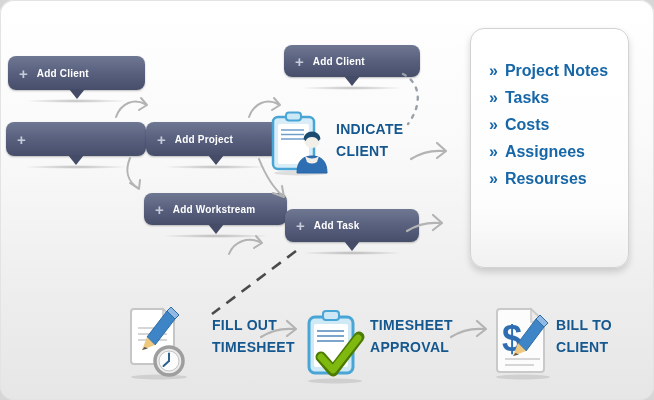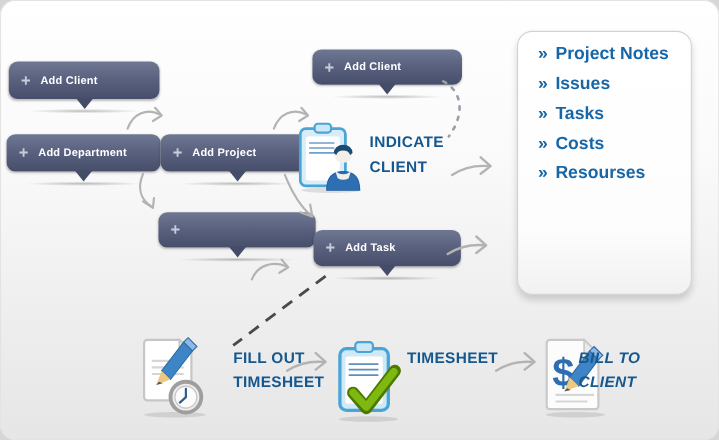--- a/index.html
+++ b/index.html
@@ -21,56 +21,56 @@
   .btn-proj{left:146px;top:122px;width:117px;height:34px;}
   .btn-work{left:144px;top:193px;width:121px;height:32px;}
   .btn-client{left:284px;top:45px;width:114px;height:32px;}
   .btn-task{left:285px;top:209px;width:112px;height:33px;}
   
   .mlabel{position:absolute;color:#15578f;font-size:14px;font-weight:bold;line-height:22px;letter-spacing:.3px;}
   .mlabel span{display:block;}
   .lbl-indicate{left:336px;top:118px;}
   .lbl-fill{left:212px;top:314px;}
   .lbl-approve{left:370px;top:314px;}
-  .lbl-bill{left:526px;top:314px;font-style:italic;}
+  .lbl-bill{left:556px;top:314px;}
   
   .panel{position:absolute;left:470px;top:28px;width:157px;height:238px;border-radius:14px;
          background:linear-gradient(180deg,#ffffff 0%,#fdfdfd 75%,#f1f1f1 100%);
          border:1px solid #d2d2d2;box-shadow:0 4px 7px rgba(0,0,0,.16);}
-  .panel ul{margin:7px 0 0 18px;padding:0;}
+  .panel ul{margin:28px 0 0 18px;padding:0;}
   .panel li{list-style:none;color:#1767a8;font-size:16px;font-weight:bold;line-height:27px;cursor:pointer;}
   .panel li .bullet{margin-right:7px;}
   
   .abs{position:absolute;}
 </style>
 </head>
 <body>
 
 <div class="stage">
 
   <div class="bubble btn-emp">
     <span class="plus">+</span>
     <span class="blabel">Add Client</span>
     <span class="tail"></span>
     <span class="bshadow"></span>
   </div>
   <div class="bubble btn-dept">
     <span class="plus">+</span>
-    <span class="blabel">Add Department</span>
     <span class="tail"></span>
     <span class="bshadow"></span>
   </div>
   <div class="bubble btn-proj">
     <span class="plus">+</span>
     <span class="blabel">Add Project</span>
     <span class="tail"></span>
     <span class="bshadow"></span>
   </div>
   <div class="bubble btn-work">
     <span class="plus">+</span>
+    <span class="blabel">Add Workstream</span>
     <span class="tail"></span>
     <span class="bshadow"></span>
   </div>
   <div class="bubble btn-client">
     <span class="plus">+</span>
     <span class="blabel">Add Client</span>
     <span class="tail"></span>
     <span class="bshadow"></span>
   </div>
   <div class="bubble btn-task">
@@ -96,23 +96,23 @@
     <path d="M34,47 q7,5 14,0 l-2,6 q-5,3 -10,0 z" fill="#f2efe8"></path>
   </svg>
   <div class="mlabel lbl-indicate">
     <span>INDICATE</span>
     <span>CLIENT</span>
   </div>
 
   <div class="panel">
     <ul>
       <li><span class="bullet">»</span><span>Project Notes</span></li>
-      <li><span class="bullet">»</span><span>Issues</span></li>
       <li><span class="bullet">»</span><span>Tasks</span></li>
       <li><span class="bullet">»</span><span>Costs</span></li>
+      <li><span class="bullet">»</span><span>Assignees</span></li>
       <li><span class="bullet">»</span><span>Resourses</span></li>
     </ul>
   </div>
 
   <svg class="abs" style="left:125px;top:305px;" width="68" height="76" viewBox="0 0 68 76">
     <ellipse cx="34" cy="72" rx="28" ry="2.5" fill="rgba(0,0,0,.10)"></ellipse>
     <path d="M9,4 h29 l11,11 v41 a3,3 0 0 1 -3,3 h-37 a3,3 0 0 1 -3,-3 v-49 a3,3 0 0 1 3,-3 z" fill="#ffffff" stroke="#c6c6c6" stroke-width="2"></path>
     <path d="M38,4 l11,11 h-11 z" fill="#e9e9e9" stroke="#c6c6c6" stroke-width="1.5"></path>
     <g stroke="#d6d6d6" stroke-width="2">
       <line x1="13" y1="23" x2="42" y2="23"></line>
@@ -143,20 +143,21 @@
     <g stroke="#5b8fc0" stroke-width="1.6">
       <line x1="12" y1="24" x2="39" y2="24"></line>
       <line x1="12" y1="29" x2="39" y2="29"></line>
       <line x1="12" y1="34" x2="39" y2="34"></line>
     </g>
     <path d="M16,50 L28,64 L54,30" fill="none" stroke="#4c7a00" stroke-width="11" stroke-linecap="round" stroke-linejoin="round"></path>
     <path d="M16,50 L28,63 L53,31" fill="none" stroke="#7fb80e" stroke-width="7" stroke-linecap="round" stroke-linejoin="round"></path>
   </svg>
   <div class="mlabel lbl-approve">
     <span>TIMESHEET</span>
+    <span>APPROVAL</span>
   </div>
 
   <svg class="abs" style="left:490px;top:305px;" width="66" height="76" viewBox="0 0 66 76">
     <ellipse cx="33" cy="72" rx="27" ry="2.5" fill="rgba(0,0,0,.10)"></ellipse>
     <path d="M10,4 h31 l13,13 v47 a3,3 0 0 1 -3,3 h-41 a3,3 0 0 1 -3,-3 v-57 a3,3 0 0 1 3,-3 z" fill="#fcfcfc" stroke="#c9c9c9" stroke-width="2"></path>
     <path d="M41,4 l13,13 h-13 z" fill="#eaeaea" stroke="#c9c9c9" stroke-width="1.5"></path>
     <g stroke="#d6d6d6" stroke-width="2">
       <line x1="15" y1="54" x2="50" y2="54"></line>
       <line x1="15" y1="60" x2="44" y2="60"></line>
     </g>

